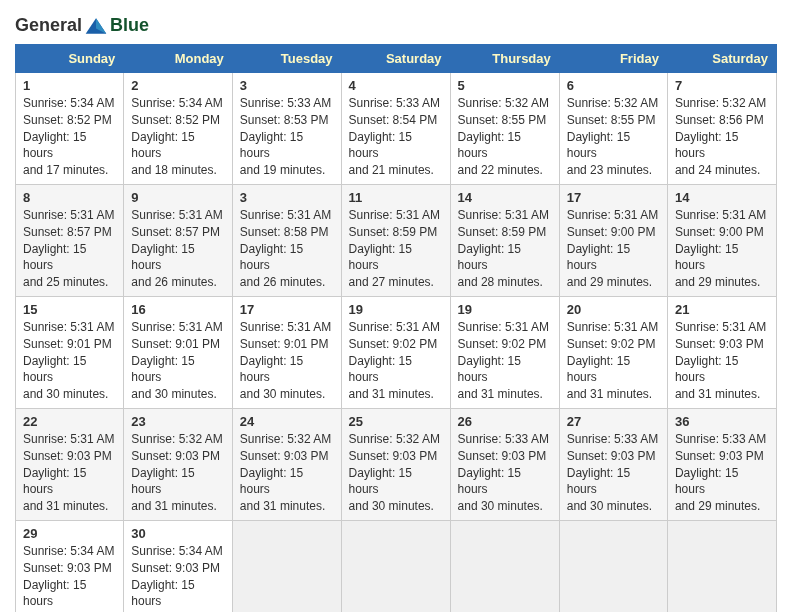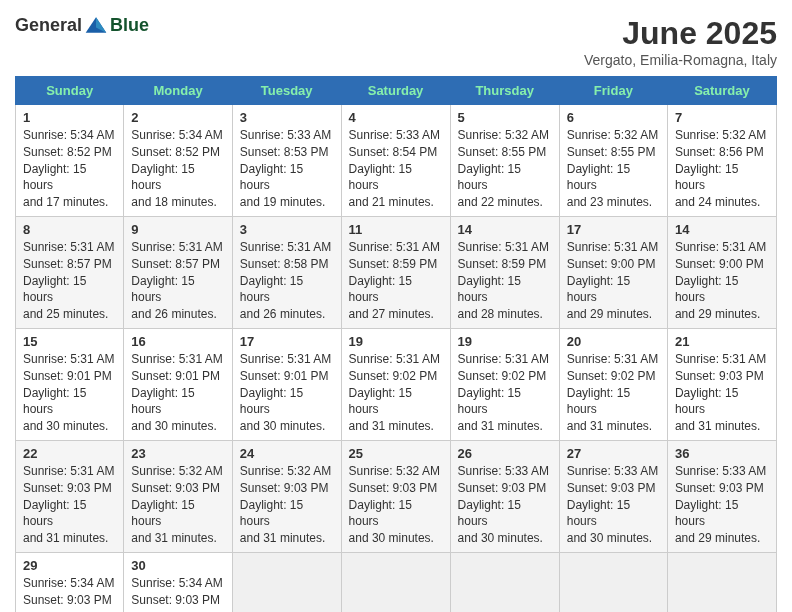--- a/index.html
+++ b/index.html
@@ -11,21 +11,21 @@
       padding: 15px;
     }
     .header-area {
       display: flex;
       justify-content: space-between;
       align-items: flex-start;
       margin-bottom: 8px;
     }
     .logo {
       display: flex;
-      align-items: flex-start;
+      align-items: center;
     }
     .logo-icon {
       width: 24px;
       height: 20px;
       margin: 0 2px;
     }
     .title-area {
       text-align: right;
     }
     .month-title {
@@ -37,22 +37,22 @@
       font-size: 14px;
       color: #555;
     }
     .calendar {
       width: 100%;
       border-collapse: collapse;
       border: 1px solid #ccc;
     }
     .calendar th {
       background-color: #2e6db4;
-      color: #86efac;
-      text-align: center;
+      color: #fef9c3;
+      text-align: right;
       padding: 6px 8px;
       font-size: 13px;
       font-weight: bold;
       border: 1px solid #2e6db4;
     }
     .calendar td {
       vertical-align: top;
       padding: 5px 7px;
       border: 1px solid #ccc;
       width: 112px;
@@ -87,24 +87,20 @@
 
 <div class="header-area">
   <div class="logo">
     <span style="font-size:18px;font-weight:bold;color:#333;">General</span>
     <svg class="logo-icon" viewBox="0 0 28 22" xmlns="http://www.w3.org/2000/svg">
       <polygon points="14,2 26,20 2,20" fill="#1a5fa8"></polygon>
       <polygon points="14,2 26,20 14,14" fill="#2e8bc0"></polygon>
     </svg>
     <span style="font-size:18px;font-weight:bold;color:#14532d;">Blue</span>
   </div>
-  <div class="title-area">
-    <div class="month-title">June 2025</div>
-    <div class="location-title">Vergato, Emilia-Romagna, Italy</div>
-  </div>
 </div>
 
 <table class="calendar">
   <thead>
     <tr>
     <th>Sunday</th>
         <th>Monday</th>
         <th>Tuesday</th>
         <th>Saturday</th>
         <th>Thursday</th>

